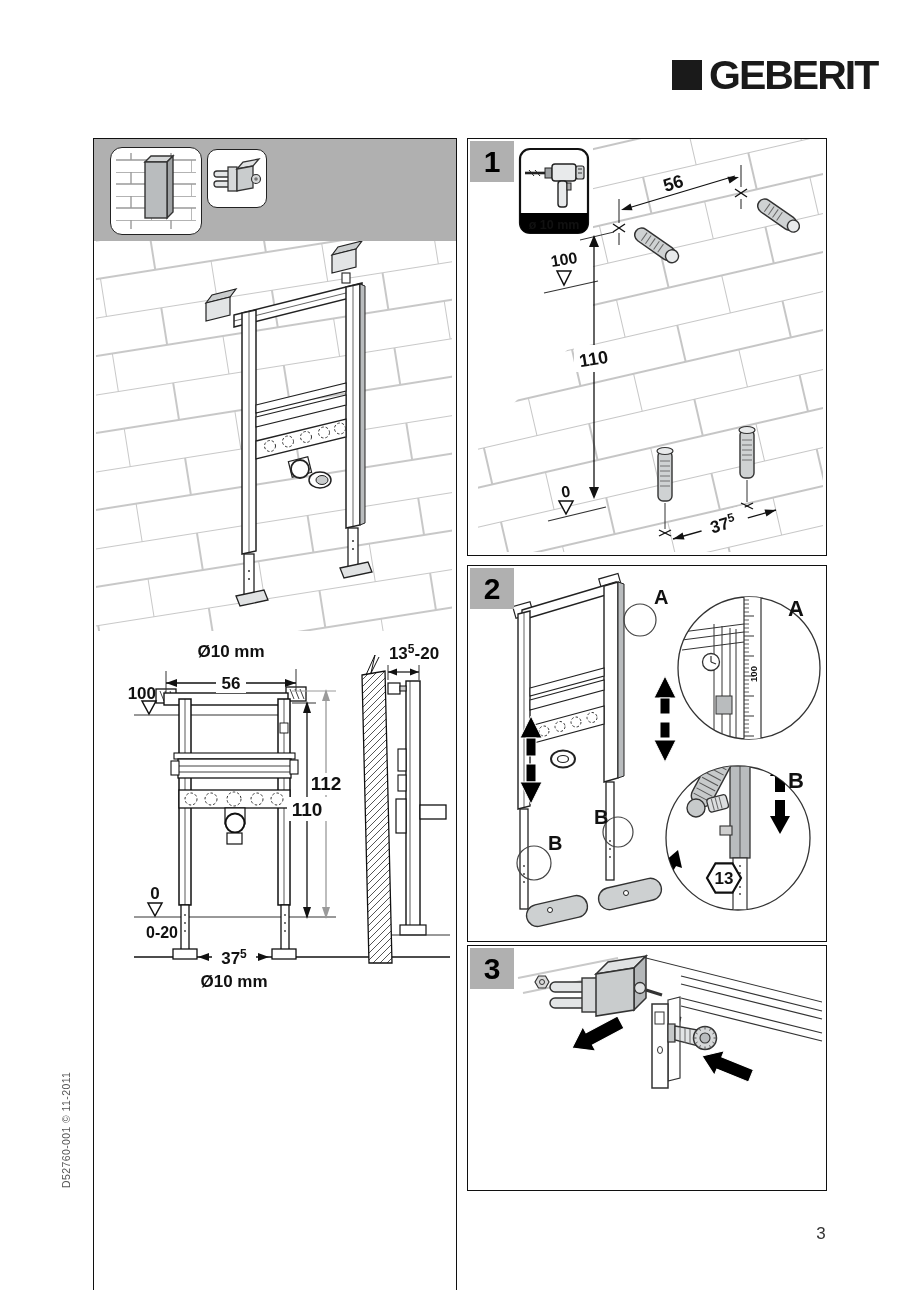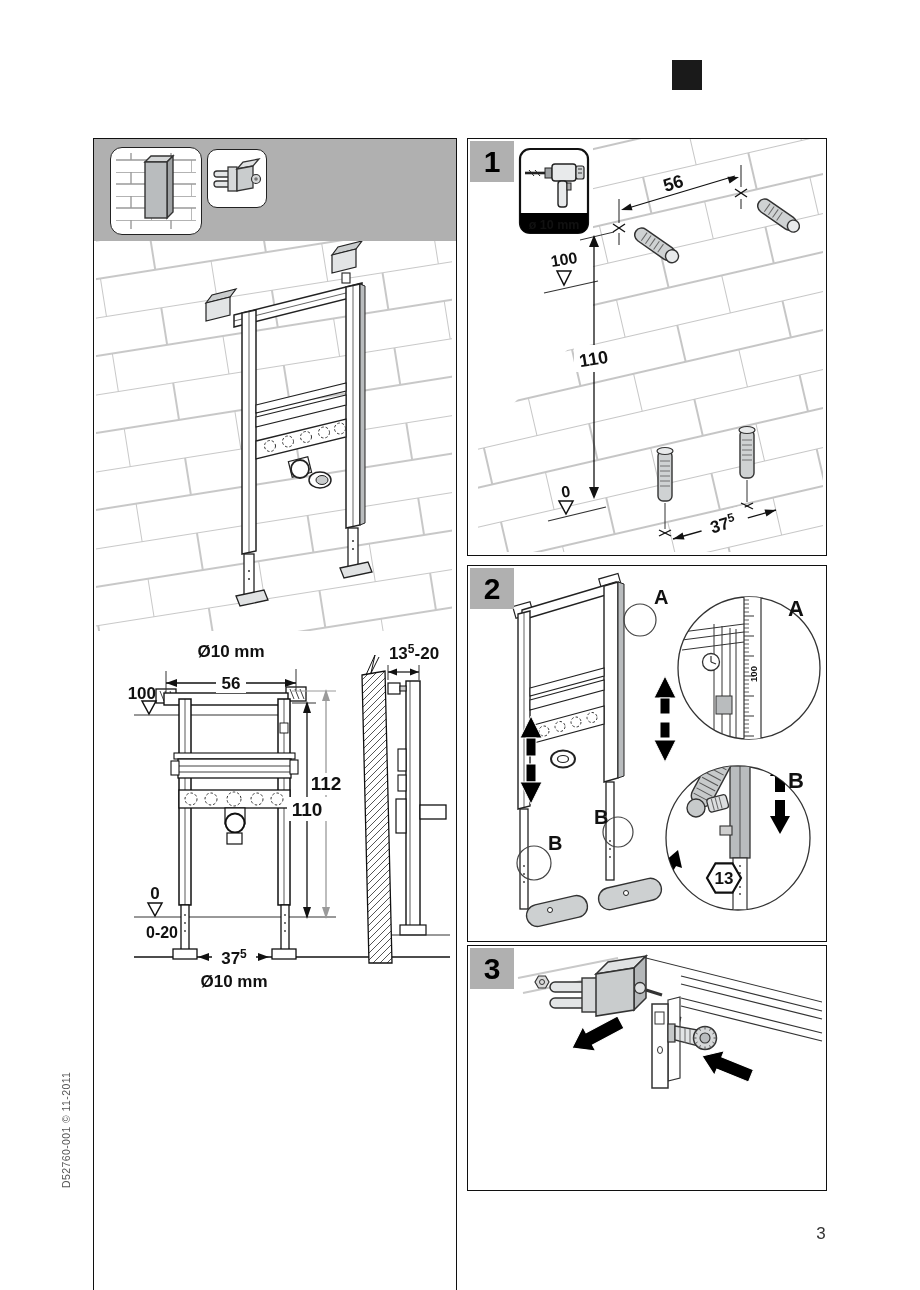--- a/index.html
+++ b/index.html
@@ -22,20 +22,21 @@
   svg{display:block;}
   svg text{font-family:"Liberation Sans",sans-serif;font-weight:bold;fill:#111;}
 </style>
 </head>
 <body>
 
 <div class="page">
 
   <div class="logo">
     <div class="logo-square"></div>
+    <div class="logo-text">GEBERIT</div>
   </div>
 
   <div class="panel" style="left:93px;top:138px;width:364px;height:1277px;">
     <div class="band">
       <div class="iconbox" style="left:16px;top:8px;width:90px;height:86px;border-radius:12px;">
         <svg width="90" height="86" viewBox="0 0 90 86">
           <defs>
             <pattern id="bricksI" width="40" height="24" patternUnits="userSpaceOnUse">
               <rect width="40" height="24" fill="#fff"></rect>
               <line x1="0" y1="0" x2="40" y2="0" stroke="#9a9a9a" stroke-width="1.4"></line>

